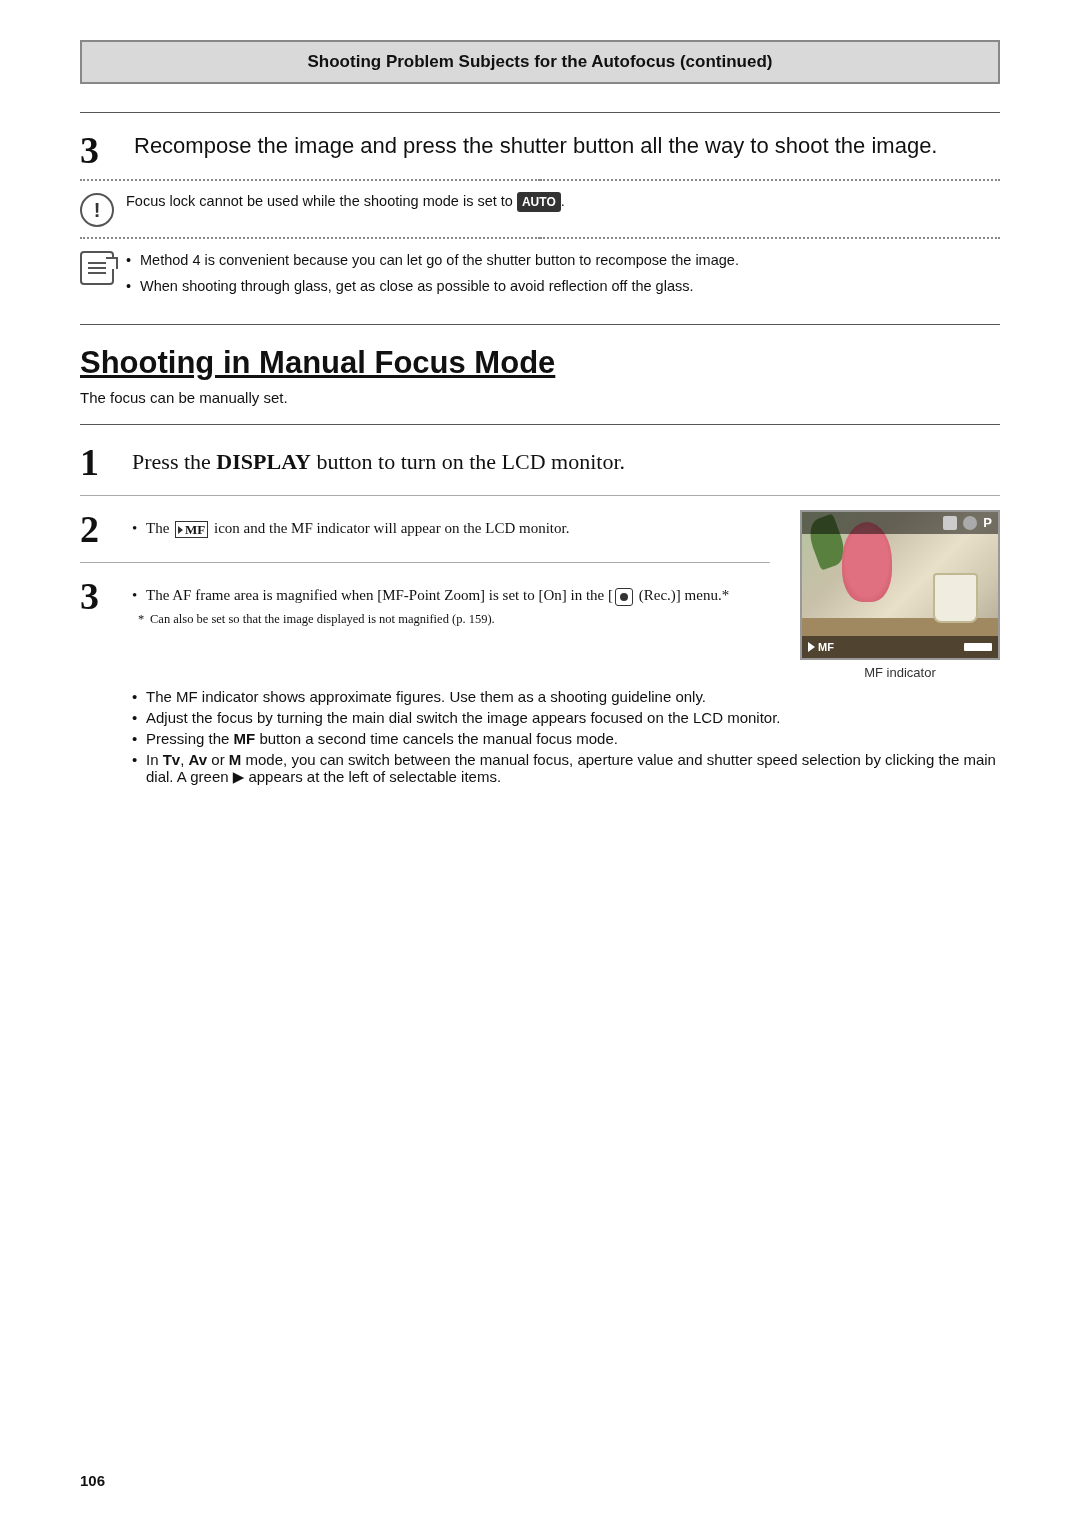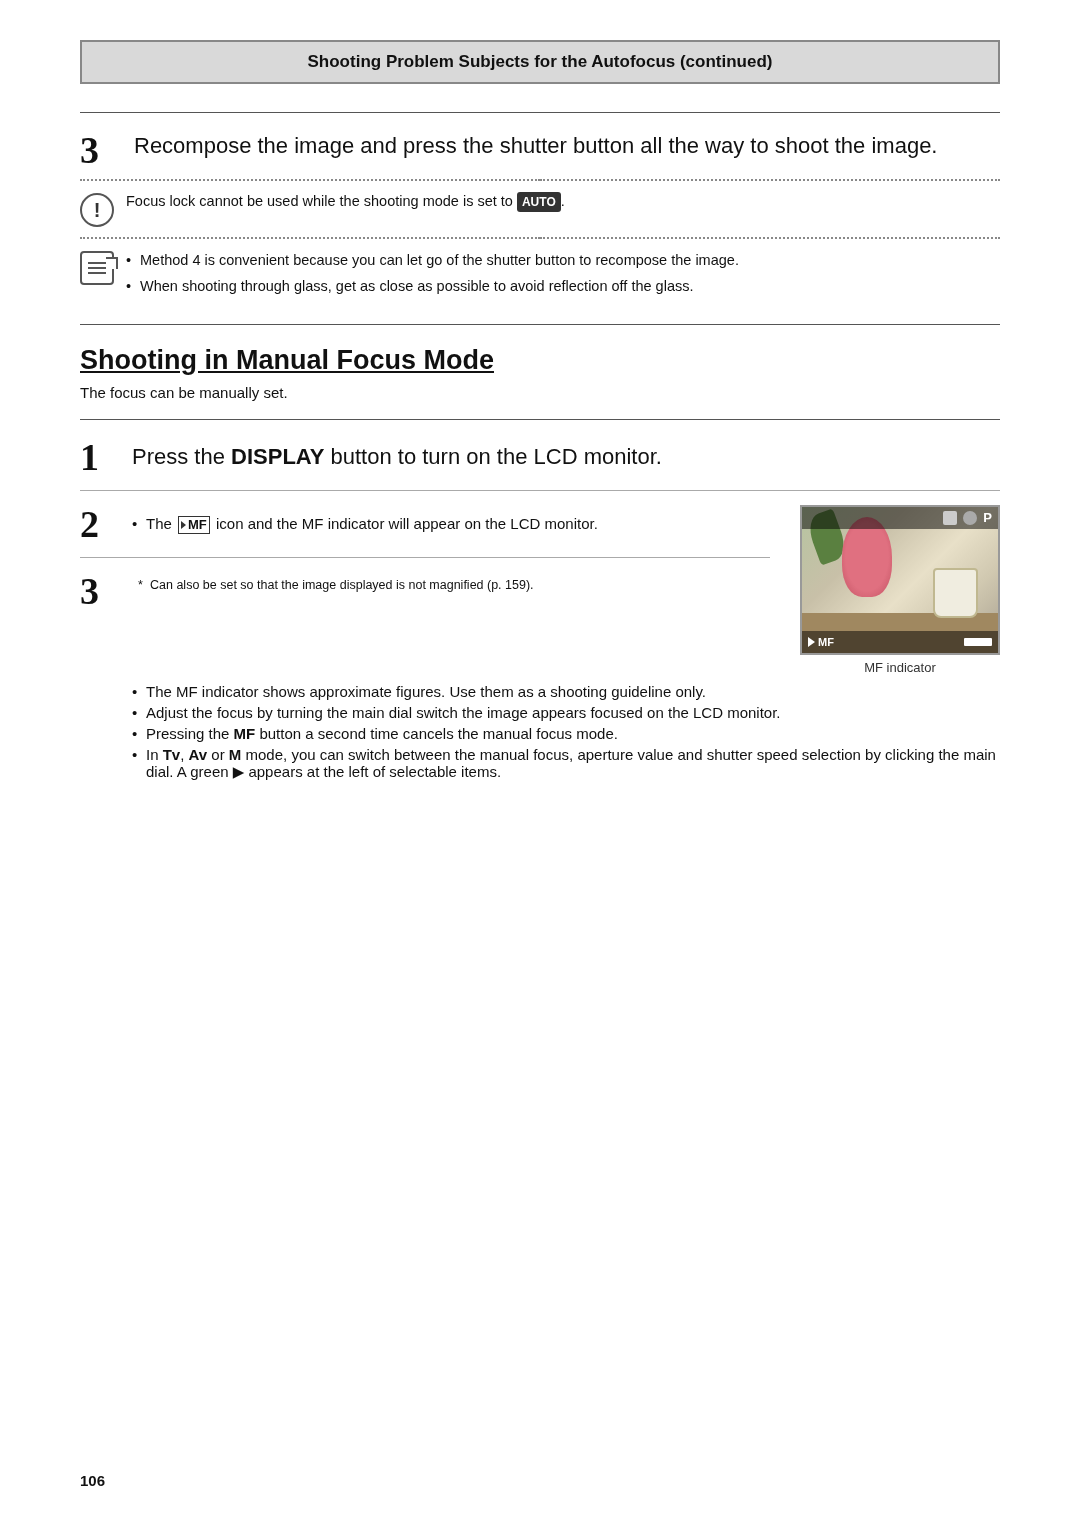--- a/index.html
+++ b/index.html
@@ -166,21 +166,21 @@
       margin-bottom: 4px;
     }
     .bullet-list li::before {
       content: '•';
       position: absolute;
       left: 0;
     }
 
     
     .section-heading {
-      font-size: 27px;
+      font-size: 31px;
       font-weight: bold;
       text-decoration: underline;
       margin: 20px 0 8px 0;
       font-family: Arial, sans-serif;
     }
     .section-desc {
       font-size: 15px;
       margin-bottom: 6px;
     }
 
@@ -422,20 +422,21 @@
       font-size: 38px;
       font-weight: bold;
       font-family: Georgia, serif;
       line-height: 1;
       margin-right: 16px;
       min-width: 36px;
     }
     .mf-step-content {
       flex: 1;
       padding-top: 4px;
+      font-family: Liberation Serif, serif;
     }
   </style>
 </head>
 <body>
 
 <div class="page">
 
   <div class="header-box">
     <div class="header-box-title">Shooting Problem Subjects for the Autofocus (continued)</div>
   </div>
@@ -506,20 +507,27 @@
             </li>
           </ul>
         </div>
       </div>
 
       <div class="hr-light"></div>
 
       <div class="mf-step">
         <div class="mf-step-num">3</div>
         <div class="mf-step-content">
+          <ul class="bullet-list" style="margin-top:6px;">
+            <li>
+              The AF frame area is magnified when [MF-Point Zoom] is set to [On] in the [<span class="rec-icon">
+                  <span class="rec-dot"></span>
+                </span> (Rec.)] menu.*
+            </li>
+          </ul>
           <div class="small-note">
             Can also be set so that the image displayed is not magnified (p. 159).
           </div>
         </div>
       </div>
     </div>
 
     <div class="step2-right">
       <div class="camera-image">
         <div class="camera-image-inner">

